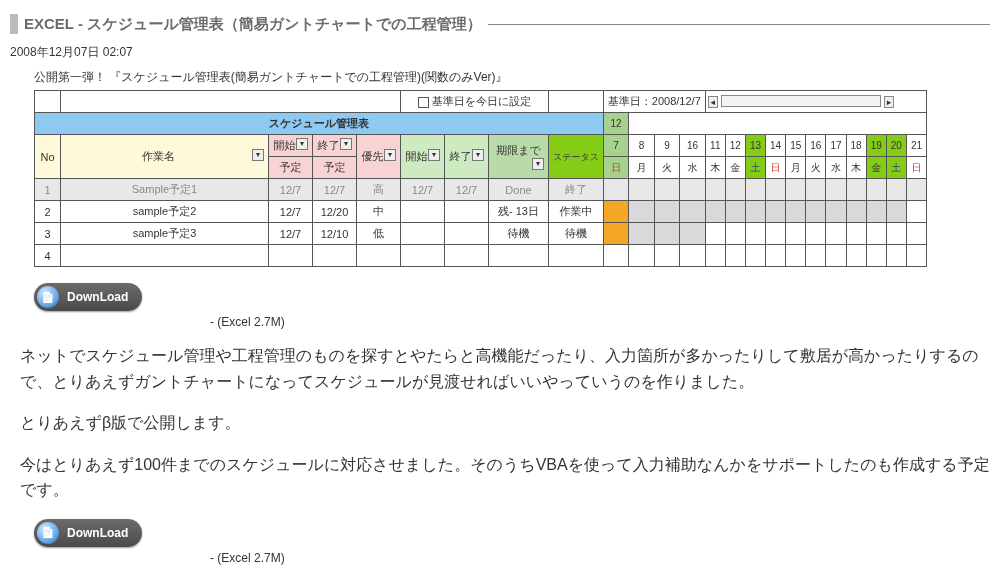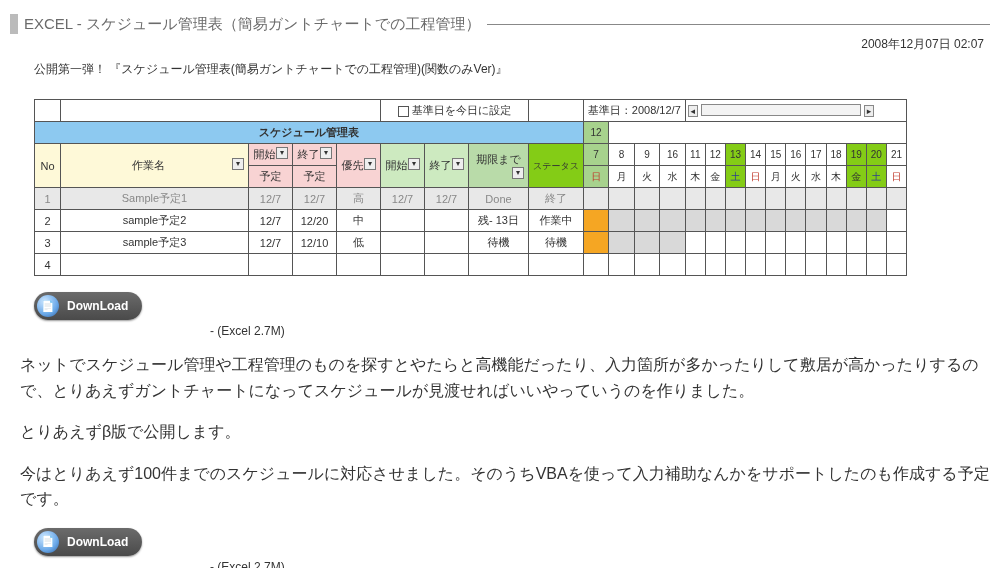--- a/index.html
+++ b/index.html
@@ -17,57 +17,56 @@
     gap: 6px;
     margin-bottom: 2px;
   }
   .title-bar {
     width: 8px;
     height: 20px;
     background: #bbb;
   }
   .title-text {
     font-size: 15px;
-    font-weight: normal;
+    font-weight: bold;
     color: #6b6b6b;
     white-space: nowrap;
   }
   .title-line {
     flex: 1;
     height: 1px;
     background: #888;
   }
   .timestamp {
-    text-align: right;
     font-size: 12px;
     color: #333;
-    margin: 2px 6px 8px 0;
+    margin: 10px 6px 8px 0;
   }
   .subtitle {
     font-size: 12px;
-    margin: 0 0 21px 24px;
+    margin: 0 0 4px 24px;
   }
   
   .sheet-wrap { margin: 0 0 16px 24px; }
   table.sheet {
     border-collapse: collapse;
     table-layout: fixed;
     font-size: 11px;
     background: #fff;
   }
   table.sheet td, table.sheet th {
     border: 1px solid #555;
     padding: 2px 4px;
     height: 22px;
     text-align: center;
     overflow: hidden;
     white-space: nowrap;
   }
   .w-no   { width: 26px; }
-  .w-task { width: 188px; text-align: left; padding-left: 8px;}
+  .w-task { width: 208px; text-align: left; padding-left: 8px;}
   .w-date { width: 44px; }
   .w-pri  { width: 44px; }
   .w-st   { width: 44px; }
   .w-en   { width: 44px; }
   .w-due  { width: 60px; }
   .w-stat { width: 46px; }
   .w-day  { width: 20px; font-size: 10px; }
   .hdr-blue { background: #8dc9f0; font-weight: bold; text-align: left; padding-left: 6px;}
   .hdr-green-sel { background: #a7d28d; }
   .hdr-yellow { background: #fef9d8; }

